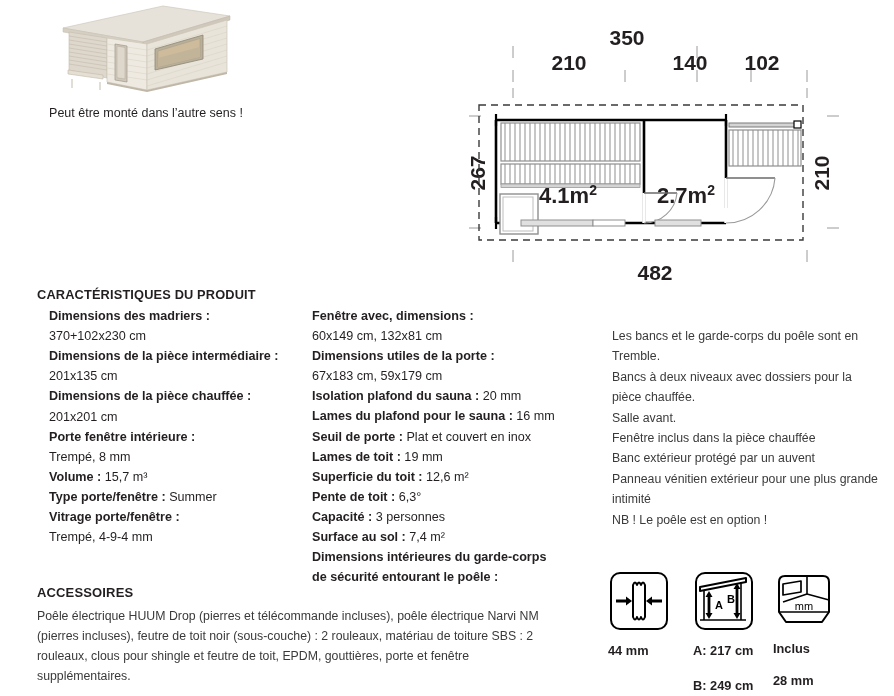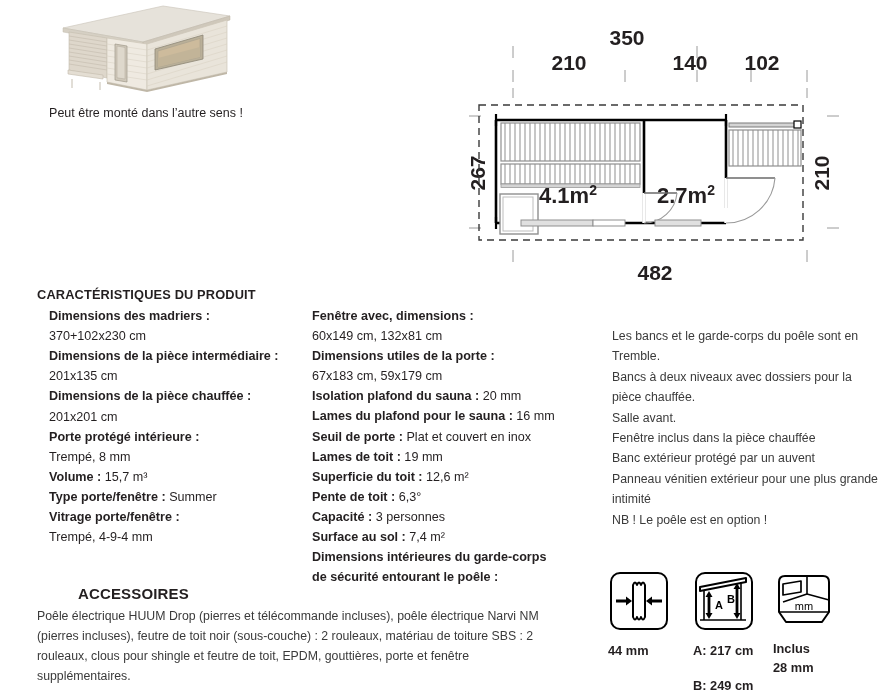--- a/index.html
+++ b/index.html
@@ -63,23 +63,22 @@
   }
   .spec-line { margin: 0; padding-left: 12px; }
   .spec-line b { font-weight: bold; }
   .spec-val { font-weight: normal; }
 
   #accessoires-title {
     position: absolute;
     left: 37px;
     top: 585px;
     font-weight: bold;
-    font-size: 15px;
+    font-size: 13px;
     letter-spacing: 0.15px;
-    margin-left: 41px;
   }
   #accessoires-body {
     position: absolute;
     left: 37px;
     top: 606px;
     width: 515px;
     font-size: 12.3px;
     line-height: 20px;
     color: #3a3a3a;
   }
@@ -349,21 +348,21 @@
 
 <div id="col-left" class="spec-col">
   <div class="sec-title">CARACTÉRISTIQUES DU PRODUIT</div>
 
   <p class="spec-line"><b>Dimensions des madriers :</b><span class="spec-val"></span></p>
   <p class="spec-line"><b></b><span class="spec-val">370+102x230 cm</span></p>
   <p class="spec-line"><b>Dimensions de la pièce intermédiaire :</b><span class="spec-val"></span></p>
   <p class="spec-line"><b></b><span class="spec-val">201x135 cm</span></p>
   <p class="spec-line"><b>Dimensions de la pièce chauffée :</b><span class="spec-val"></span></p>
   <p class="spec-line"><b></b><span class="spec-val">201x201 cm</span></p>
-  <p class="spec-line"><b>Porte protégé intérieure :</b><span class="spec-val"></span></p>
+  <p class="spec-line"><b>Porte fenêtre intérieure :</b><span class="spec-val"></span></p>
   <p class="spec-line"><b></b><span class="spec-val">Trempé, 8 mm</span></p>
   <p class="spec-line"><b>Volume :</b><span class="spec-val"> 15,7 m³</span></p>
   <p class="spec-line"><b>Type porte/fenêtre :</b><span class="spec-val"> Summer</span></p>
   <p class="spec-line"><b>Vitrage porte/fenêtre :</b><span class="spec-val"></span></p>
   <p class="spec-line"><b></b><span class="spec-val">Trempé, 4-9-4 mm</span></p>
 </div>
 
 <div id="col-mid" class="spec-col">
   <p class="spec-line"><b>Fenêtre avec, dimensions :</b><span class="spec-val"></span></p>
   <p class="spec-line"><b></b><span class="spec-val">60x149 cm, 132x81 cm</span></p>
@@ -445,16 +444,16 @@
     <svg width="62" height="62" viewBox="0 0 62 62">
       <path d="M 6 14 q 0 -6 6 -6 L 50 8 q 6 0 6 6 L 56 44 L 49 54 L 13 54 L 6 44 Z" fill="#ffffff" stroke="#000000" stroke-width="2" stroke-linejoin="round"></path>
       <line x1="34" y1="8" x2="34" y2="26" stroke="#000000" stroke-width="1.6"></line>
       <line x1="34" y1="26" x2="56" y2="32" stroke="#000000" stroke-width="1.6"></line>
       <line x1="34" y1="26" x2="10" y2="34" stroke="#000000" stroke-width="1.6"></line>
       <line x1="6" y1="44" x2="56" y2="44" stroke="#000000" stroke-width="1.6"></line>
       <polygon points="10,16 28,13 28,24 10,27" fill="#ffffff" stroke="#000000" stroke-width="1.7" stroke-linejoin="round"></polygon>
       <text x="31" y="42" font-family="Liberation Sans, sans-serif" font-size="11" fill="#000000" text-anchor="middle">mm</text>
     </svg>
     <div class="icon-caption">Inclus</div>
-    <div class="icon-caption" style="margin-top:1px">28 mm</div>
+    <div class="icon-caption" style="margin-top:14px">28 mm</div>
   </div>
 
 </div>
 
 </body></html>

